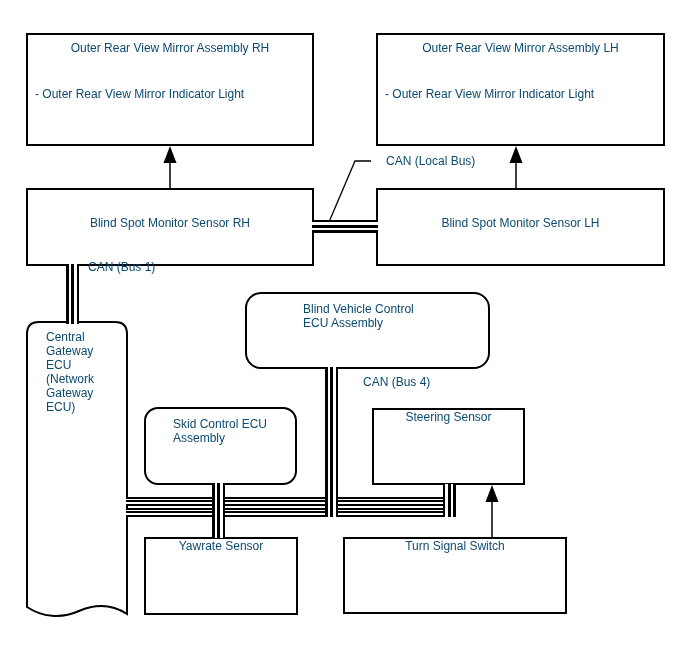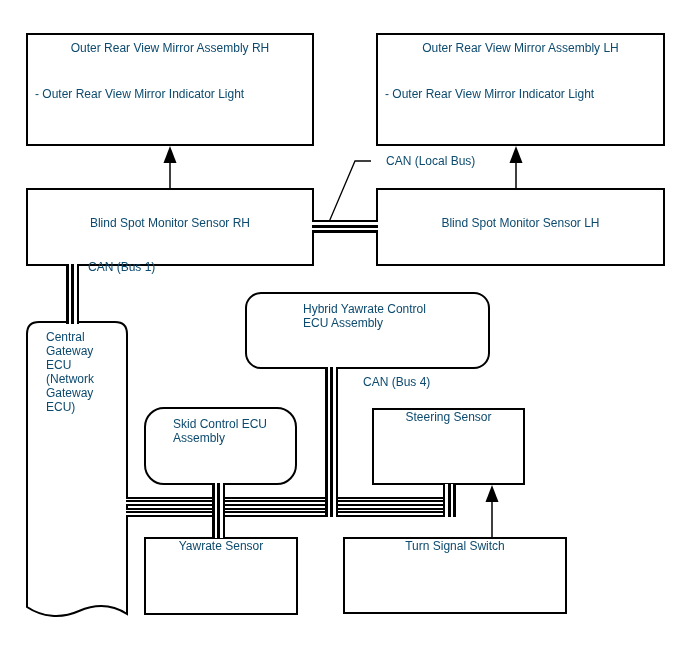--- a/index.html
+++ b/index.html
@@ -18,21 +18,21 @@
     overflow: hidden;
   }
   .box {
     position: absolute;
     border: 2px solid #000000;
     background: #ffffff;
     box-sizing: border-box;
     z-index: 1;
   }
   .rounded {
-    border-radius: 20px;
+    border-radius: 14px;
   }
   .center-label {
     display: flex;
     justify-content: center;
     text-align: center;
   }
   .multiline {
     white-space: pre-line;
     line-height: 14px;
   }
@@ -132,21 +132,21 @@
 
   <div class="box bsm-pad" style="left:376px; top:188px; width:289px; height:78px;">
     <span>Blind Spot Monitor Sensor LH</span>
   </div>
 
   <div class="box bsm-pad" style="left:26px; top:188px; width:288px; height:78px;">
     <span>Blind Spot Monitor Sensor RH</span>
   </div>
 
   <div class="box rounded hybrid-pad" style="left:245px; top:292px; width:245px; height:77px; border-radius:16px;">
-    <div class="multiline">Hybrid Yawrate Control
+    <div class="multiline">Blind Vehicle Control
 ECU Assembly</div>
   </div>
 
   <div class="box rounded skid-pad" style="left:144px; top:407px; width:153px; height:78px;">
     <div class="multiline">Skid Control ECU
 Assembly</div>
   </div>
 
   <div class="box center-label" style="left:372px; top:408px; width:153px; height:77px;">
     <span>Steering Sensor</span>

